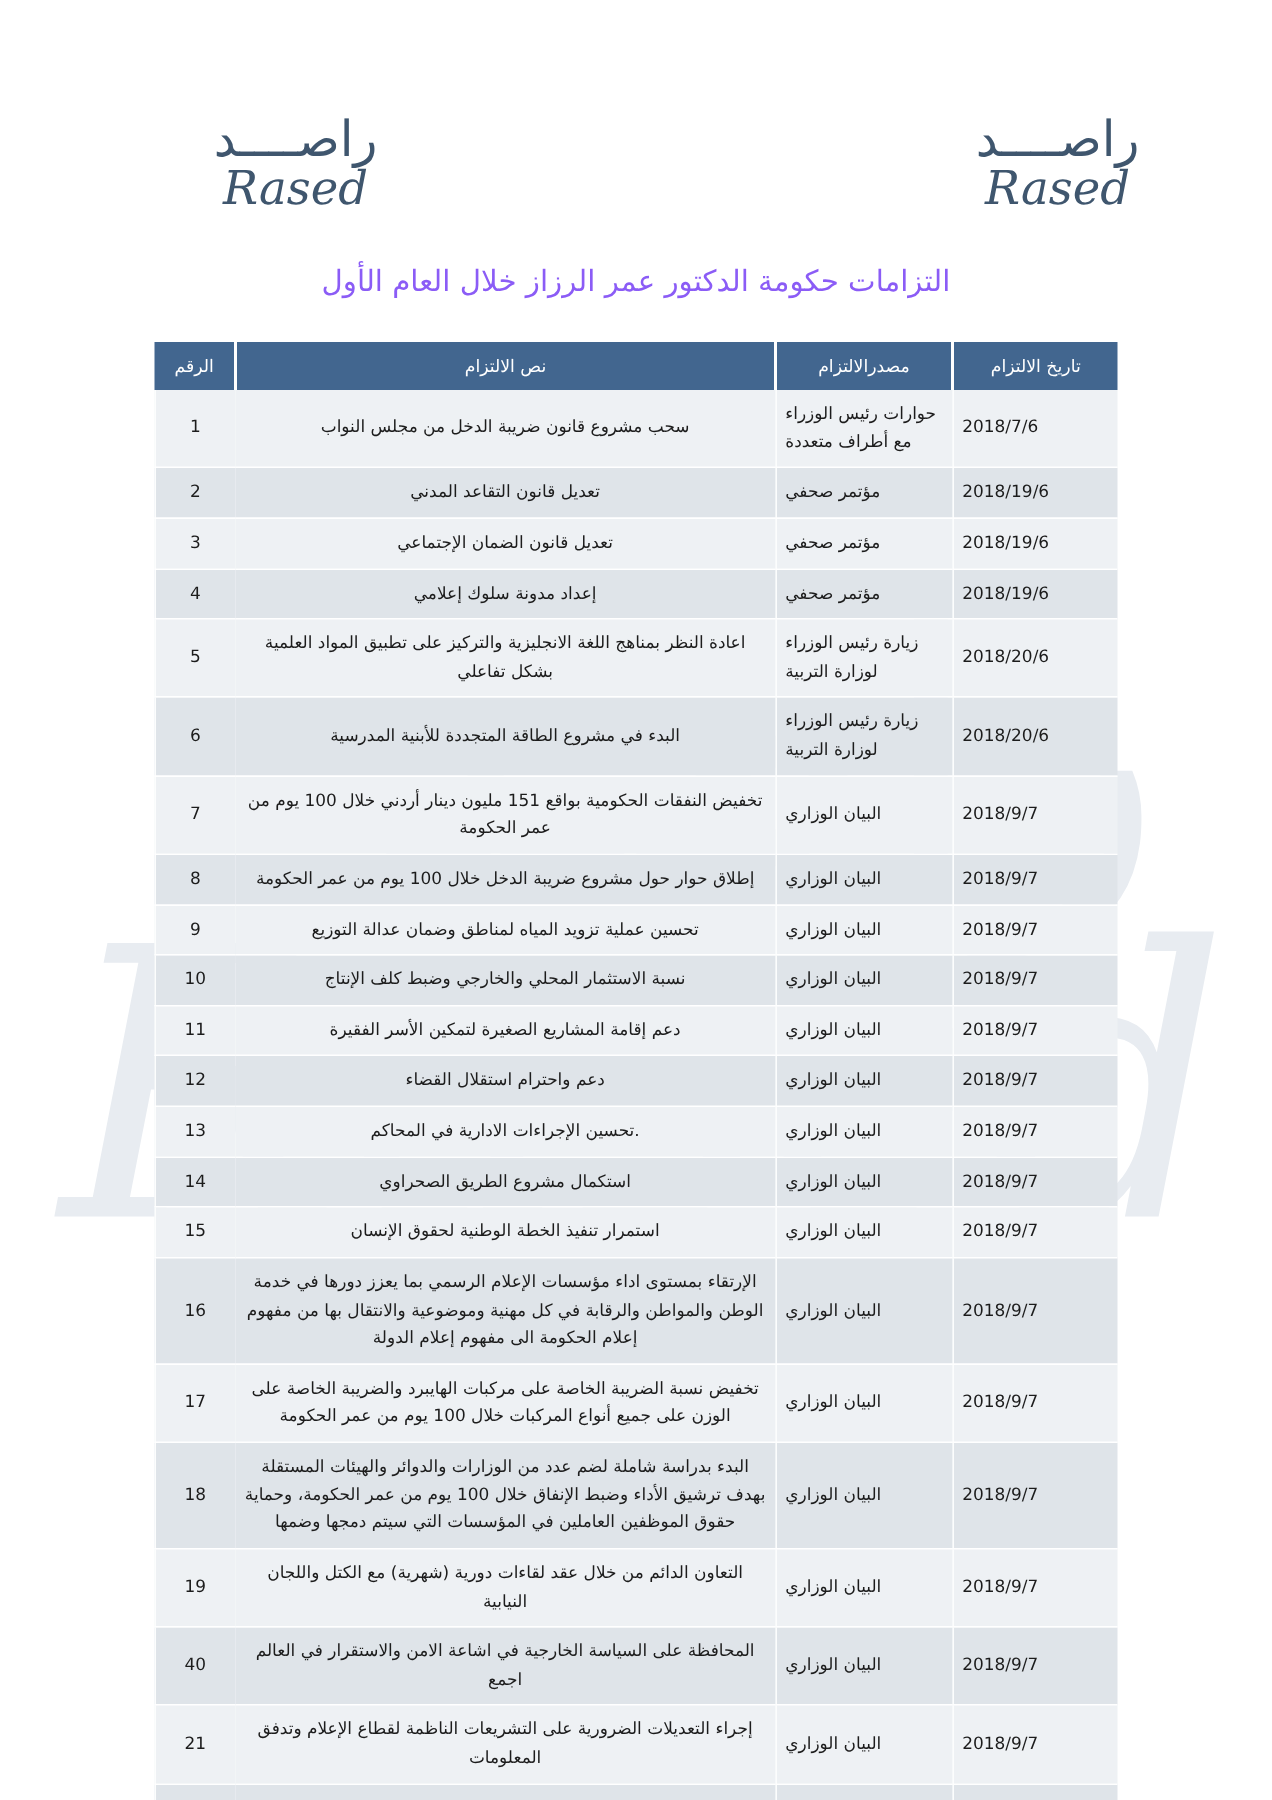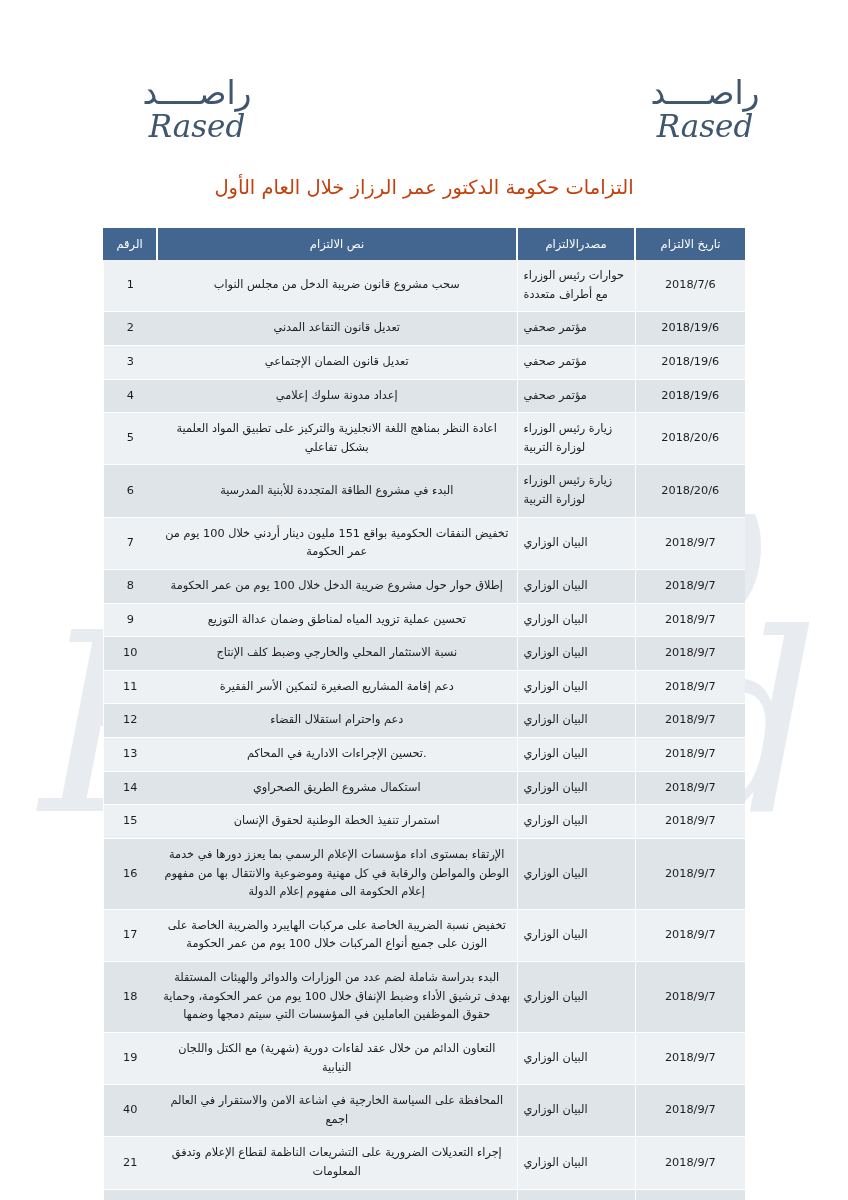--- a/index.html
+++ b/index.html
@@ -102,21 +102,21 @@
 
   
   .doc-title {
     position: absolute;
     top: 176px;
     left: 0;
     width: 848px;
     text-align: center;
     font-family: "DejaVu Sans", "Liberation Sans", sans-serif;
     font-size: 19.5px;
-    color: #c2410c;
+    color: #8b5cf6;
     letter-spacing: 0.3px;
     direction: rtl;
   }
 
   
   .table-wrap {
     position: absolute;
     top: 228px;
     left: 103px;
     width: 642px;
@@ -155,21 +155,21 @@
     vertical-align: middle;
     line-height: 1.65;
     border-bottom: 1px solid #ffffff;
   }
   table.commitments tbody tr.odd  td { background: #eef1f4; }
   table.commitments tbody tr.even td { background: #dfe4e9; }
 
   td.num  { text-align: center; font-size: 11.5px; }
   td.text { text-align: center; margin-top: 25px; }
   td.src  { text-align: left; }
-  td.date { text-align: center; direction: ltr; font-size: 11.5px; }
+  td.date { direction: ltr; font-size: 11.5px; }
 
   td.num, td.src, td.date { border-left: 1px solid #fcfdfd; }
 </style>
 </head>
 <body>
 
 <div class="page">
 
   <div class="watermark-layer">
     <div class="wm-arabic">راصد</div>

